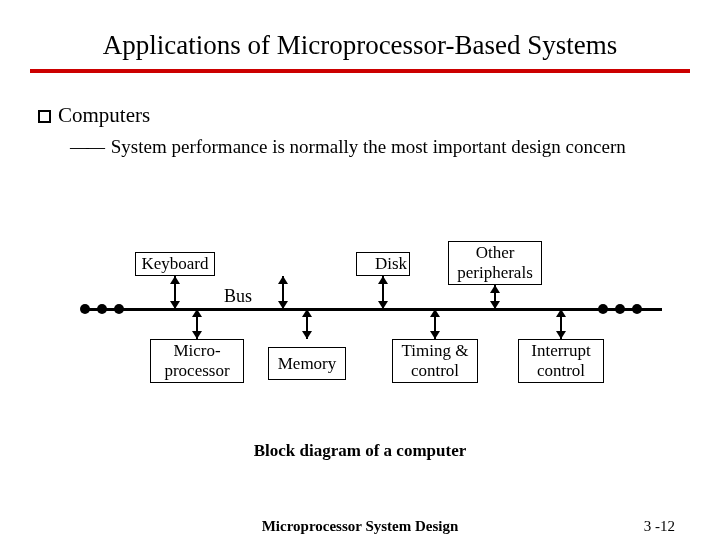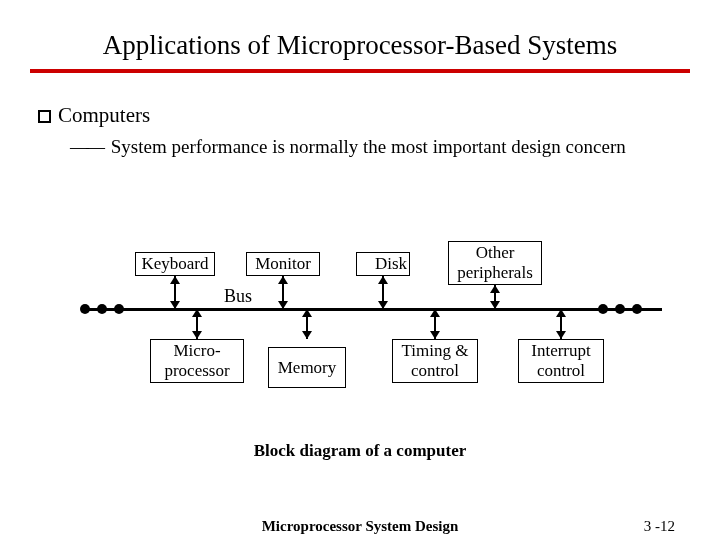--- a/index.html
+++ b/index.html
@@ -37,21 +37,20 @@
     <span class="sq"></span><span>Computers</span>
   </div>
   <div class="b2">
     <span class="dash">——</span> <span>System performance is normally the most important design concern</span>
   </div>
 </div>
 
 <div class="diagram">
 
   <div class="box" style="left:135px; top:32px; width:80px; height:24px;">Keyboard</div>
-  <div class="box" style="left:246px; top:32px; width:74px; height:24px;">Monitor</div>
   <div class="box" style="left:356px; top:32px; width:54px; height:24px;padding-left:20px;">Disk</div>
   <div class="box" style="left:448px; top:21px; width:94px; height:44px; white-space:pre-line;">Other
 peripherals</div>
 
   <div class="arrow" style="left:170px; top:56px; height:33px;">
       <div class="shaft"></div>
       <div class="up"></div>
       <div class="down"></div>
     </div>
   <div class="arrow" style="left:278px; top:56px; height:33px;">
@@ -99,21 +98,21 @@
       <div class="down"></div>
     </div>
   <div class="arrow" style="left:556px; top:89px; height:30px;">
       <div class="shaft"></div>
       <div class="up"></div>
       <div class="down"></div>
     </div>
 
   <div class="box" style="left:150px; top:119px; width:94px; height:44px; white-space:pre-line;">Micro-
 processor</div>
-  <div class="box" style="left:268px; top:127px; width:78px; height:41px;">Memory</div>
+  <div class="box" style="left:268px; top:127px; width:78px; height:33px;">Memory</div>
   <div class="box" style="left:392px; top:119px; width:86px; height:44px; white-space:pre-line;">Timing &amp;
 control</div>
   <div class="box" style="left:518px; top:119px; width:86px; height:44px; white-space:pre-line;">Interrupt
 control</div>
 
   <div class="caption" style="top:186px;">Block diagram of a computer</div>
 </div>
 
 <div class="footer">
   <div class="center">Microprocessor System Design</div>

